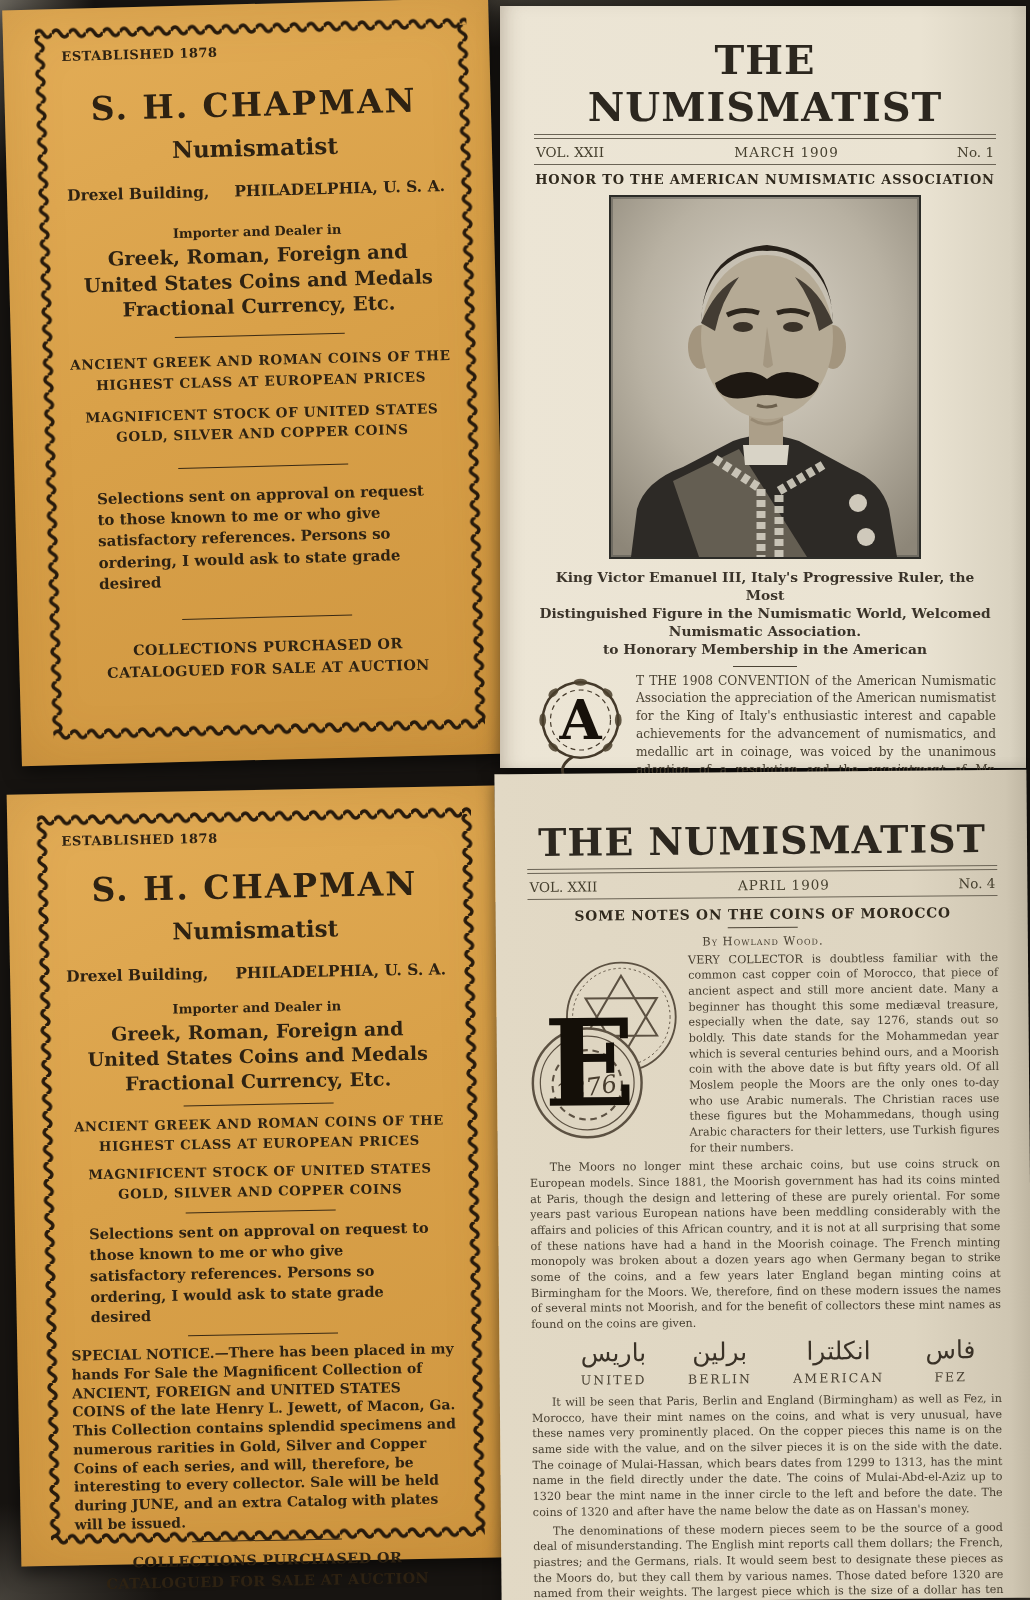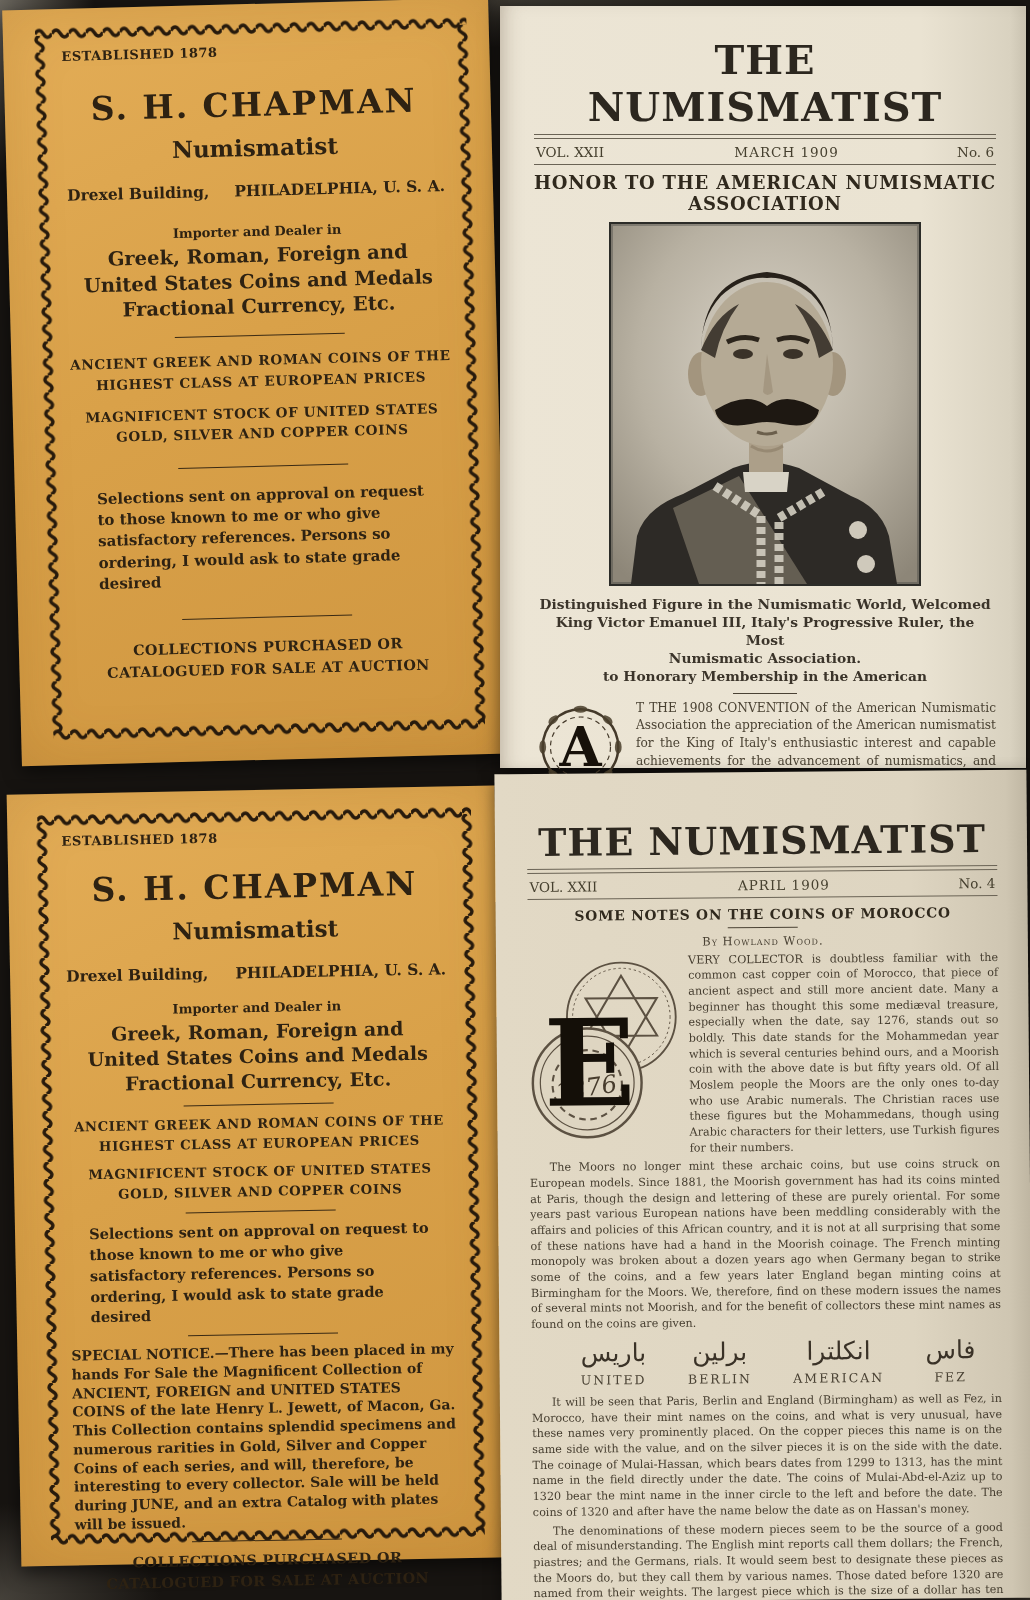--- a/index.html
+++ b/index.html
@@ -55,21 +55,21 @@
   .jp-march .jp-pad{padding:30px 30px 0 34px;}
   .jp-april .jp-pad{padding:46px 30px 0 32px;}
   .masthead{text-align:center;font-size:40px;letter-spacing:1px;color:#2c271f;font-weight:bold;
     font-family:"DejaVu Serif",serif;}
   .jp-april .masthead{font-size:38px;}
   .drule{border-top:1px solid #6a6355;border-bottom:1px solid #6a6355;height:2.5px;margin:4px 0 3px;}
   .srule{border-top:1px solid #6a6355;margin:3px 0 0;}
   .volrow{display:flex;justify-content:space-between;align-items:baseline;font-size:13.5px;
     color:#46402f;padding:2px 2px 1px;}
   .volrow .c{letter-spacing:1px;margin-left:12px;}
-  .headline{text-align:center;font-weight:bold;font-size:18px;letter-spacing:.8px;color:#30291d;margin-top:7px;}
+  .headline{text-align:center;font-weight:bold;font-size:13px;letter-spacing:.8px;color:#30291d;margin-top:7px;}
   .jp-april .headline{font-size:13.8px;margin-top:8px;}
   .hl-rule{width:70px;border-top:1.4px solid #4a4234;margin:5px auto 4px;}
   .portrait{width:308px;height:360px;margin:8px auto 0;border:2px solid #2c2c28;background:#b9b2a4;}
   .portrait svg{display:block;width:100%;height:100%;}
   .caption{font-weight:bold;font-size:13.8px;line-height:1.32;text-align:center;color:#3b342a;margin-top:9px;}
   .cap-rule{width:64px;border-top:1.2px solid #4a4234;margin:7px auto 6px;}
   .body{font-size:12.2px;line-height:1.47;text-align:justify;color:#4a4233;}
   .jp-april .body{font-size:11.2px;line-height:1.4;color:#453d2f;}
   .para{margin:0 0 3px;}
   .para.ind{text-indent:20px;}
@@ -152,21 +152,21 @@
     </div>
   </div>
 
   <div class="page jp jp-march">
     <div class="jp-pad">
       <div class="masthead">THE NUMISMATIST</div>
       <div class="drule"></div>
       <div class="volrow">
         <span>VOL. XXII</span>
         <span class="c">MARCH 1909</span>
-        <span>No. 6</span>
+        <span>No. 1</span>
       </div>
       <div class="srule"></div>
       <div class="headline">HONOR TO THE AMERICAN NUMISMATIC ASSOCIATION</div>
       <div class="portrait">
         <svg viewBox="0 0 308 360" preserveAspectRatio="none">
           <rect x="0" y="0" width="308" height="360" fill="url(#pbg)"></rect>
           <rect x="0" y="0" width="308" height="360" fill="none" stroke="#3a3a36" stroke-width="4" opacity=".35"></rect>
 
           <path d="M20 360 L26 312 Q34 284 72 270 L122 244 Q154 232 188 244 L240 272 Q270 284 278 312 L286 360 Z" fill="#2d2a26"></path>
 
@@ -198,22 +198,22 @@
 
           <path d="M156 130 L152 168 Q156 174 162 168 Z" fill="#a2957e" opacity=".9"></path>
 
           <path d="M104 186 Q136 166 156 182 Q176 166 208 186 Q204 206 172 200 Q156 196 140 200 Q108 206 104 186 Z" fill="#1e1812"></path>
 
           <path d="M146 208 Q156 212 166 208" stroke="#6b5f4c" stroke-width="3" fill="none"></path>
           <path d="M140 222 Q156 232 172 222" stroke="#8e8069" stroke-width="3" fill="none" opacity=".7"></path>
         </svg>
       </div>
       <div class="caption">
+        <div>King Victor Emanuel III, Italy's Progressive Ruler, the Most</div>
         <div>Distinguished Figure in the Numismatic World, Welcomed</div>
-        <div>King Victor Emanuel III, Italy's Progressive Ruler, the Most</div>
         <div>Numismatic Association.</div>
         <div>to Honorary Membership in the American</div>
       </div>
       <div class="cap-rule"></div>
       <div class="body">
         <svg class="ornA" viewBox="0 0 95 125">
           <g stroke="#44392a" fill="none">
             <circle cx="48" cy="46" r="39" stroke-width="2.6"></circle>
             <circle cx="48" cy="46" r="31" stroke-width="1.2" stroke-dasharray="5 4"></circle>
             <path d="M40 84 q-16 10 -8 22 q8 11 -3 15" stroke-width="3"></path>

